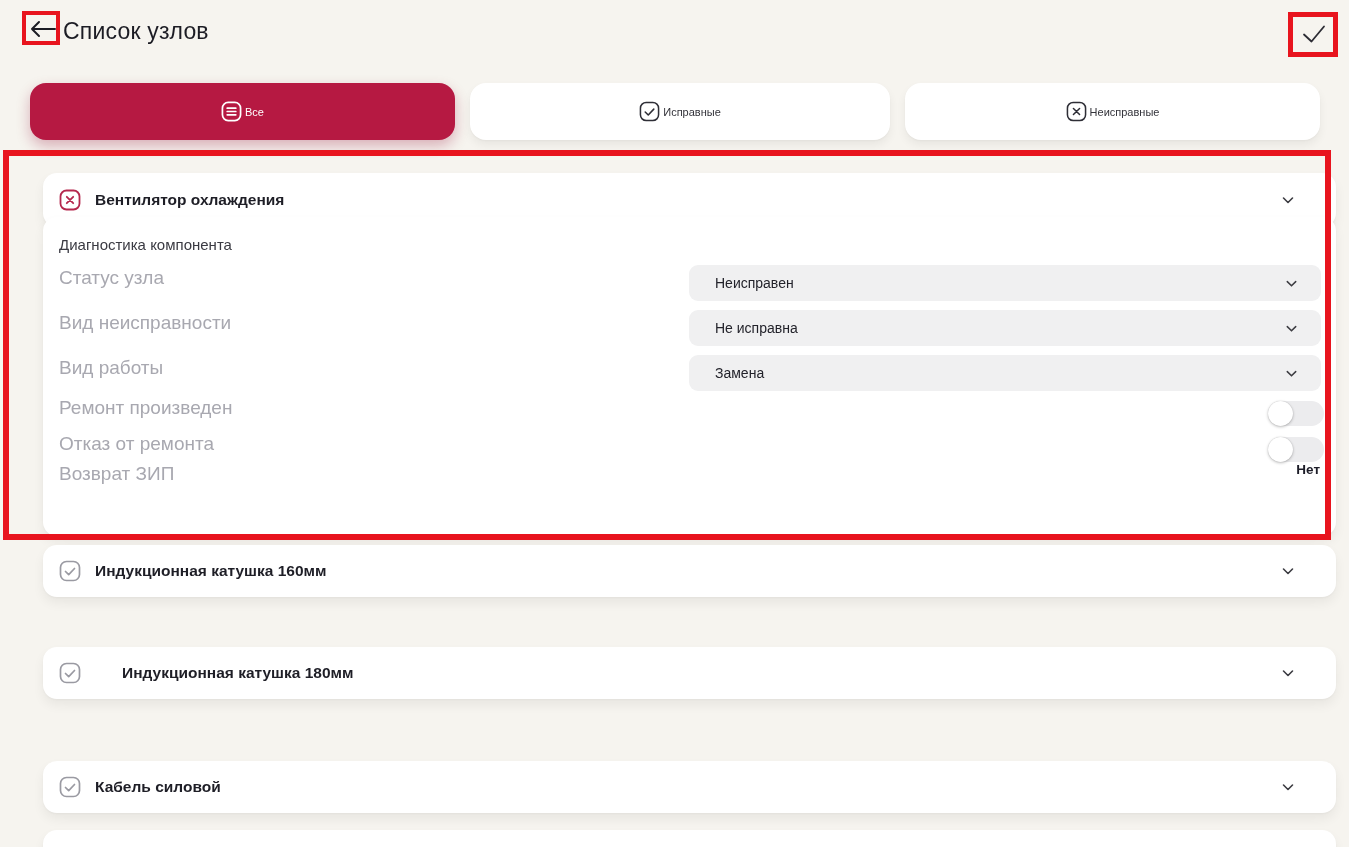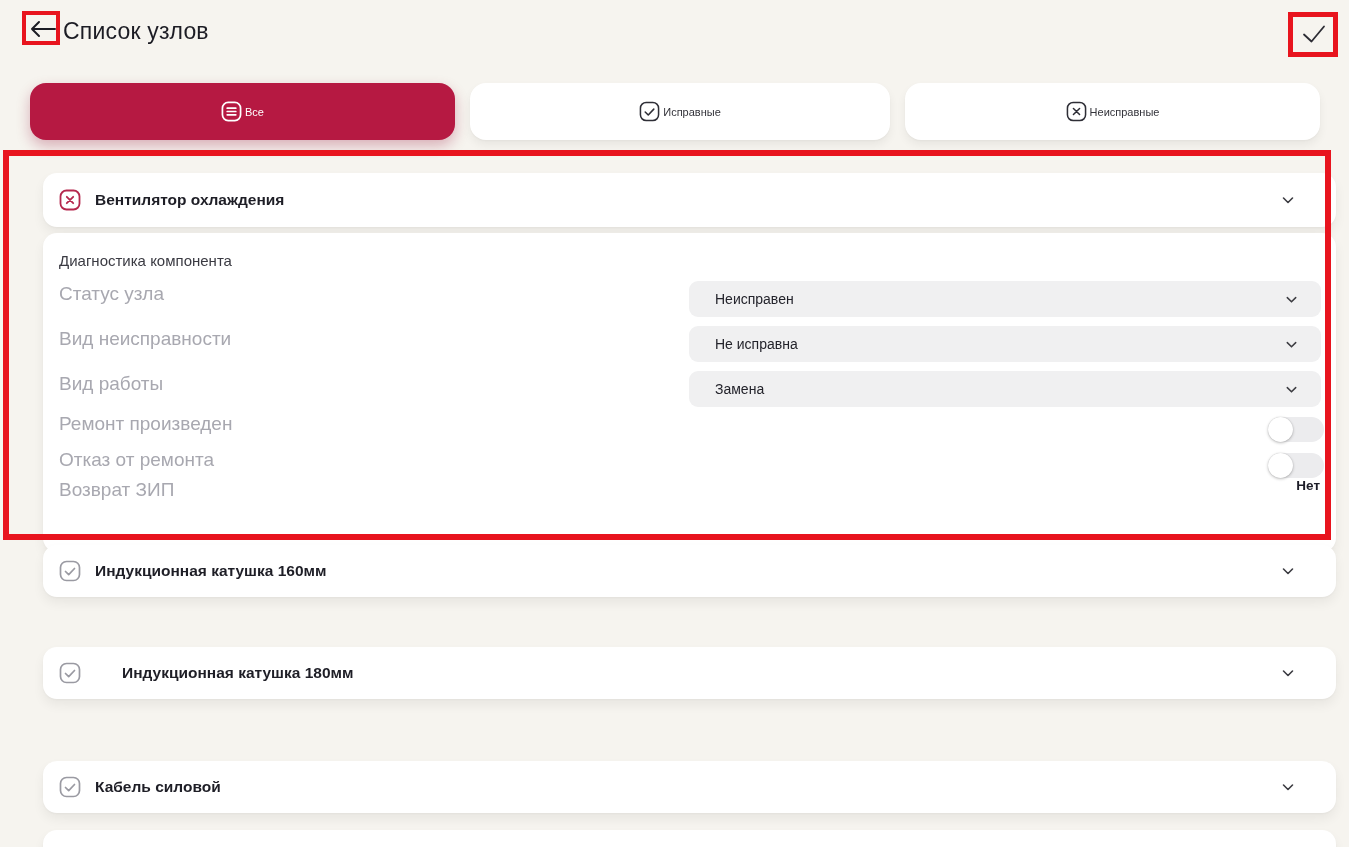--- a/index.html
+++ b/index.html
@@ -47,21 +47,21 @@
     position:absolute; left:22px; width:1293px; background:#ffffff;
     border-radius:14px;
     box-shadow:0 1px 2px rgba(0,0,0,.03), 0 6px 12px rgba(0,0,0,.06);
     margin-left:21px;
   }
   .section-head { display:flex; align-items:center; padding:0 16px; cursor:pointer; }
   .fan-head { top:173px; height:54px; }
   .sec-title { margin-left:14px; font-size:15.5px; font-weight:700; color:#1e1e26; }
   .head-chevron { margin-left:auto; margin-right:24px; display:flex; }
   
-  .panel { top:233px; height:319px; }
+  .panel { top:217px; height:319px; }
   .panel-heading {
     position:absolute; left:16px; top:19px;
     font-size:15px; color:#3a3a42;
   }
   .field-label {
     position:absolute; left:16px; font-size:19px; color:#a8a8b0;
   }
   .fl-0 { top:50px; } .fl-1 { top:95px; } .fl-2 { top:140px; }
   .fl-3 { top:180px; } .fl-4 { top:216px; } .fl-5 { top:246px; }
   .dropdown {

